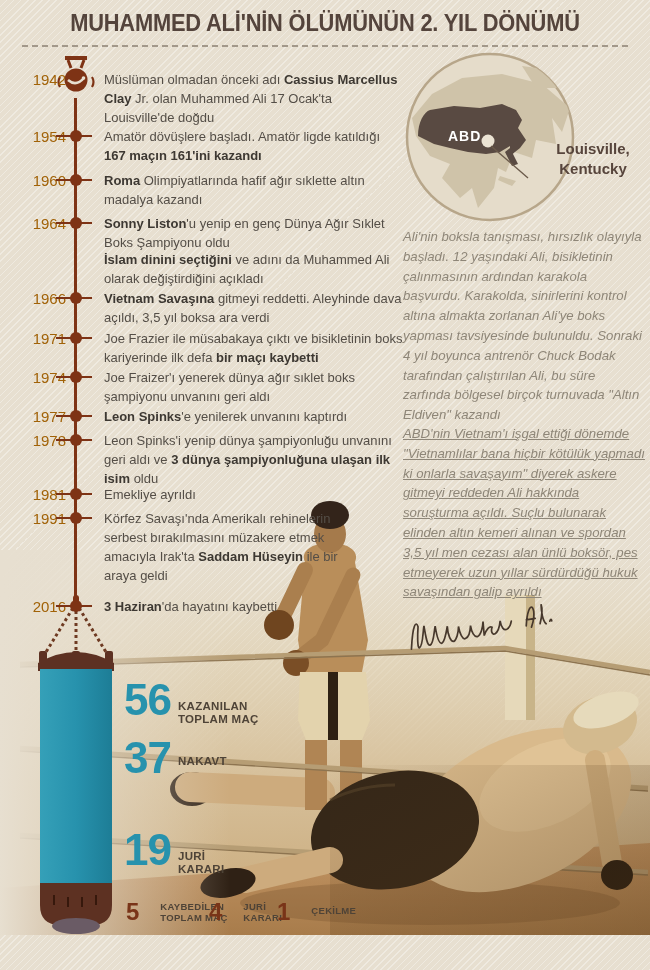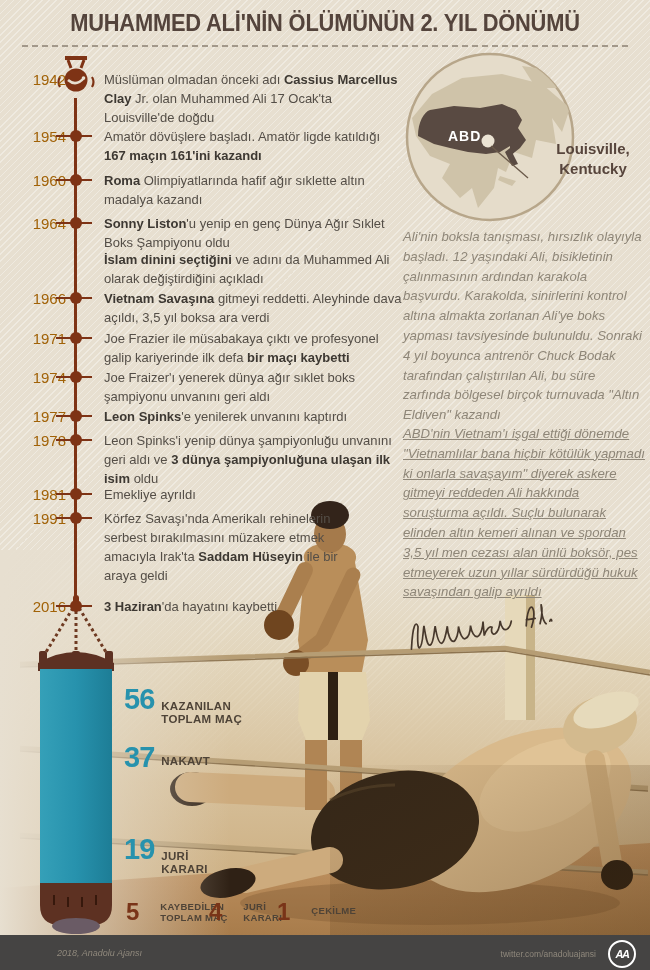--- a/index.html
+++ b/index.html
@@ -38,21 +38,21 @@
 
   
   .photo{position:absolute;left:0;top:455px;z-index:1;}
   .signature{position:absolute;left:405px;top:602px;z-index:3;transform:rotate(-9deg);}
 
   
   .bag{position:absolute;left:16px;top:593px;z-index:2;}
 
   
   .stat-big{position:absolute;display:flex;z-index:3;}
-  .big-num{font-size:29px;font-weight:800;color:#2792ad;line-height:27px;letter-spacing:-1px;}
+  .big-num{font-size:44px;font-weight:800;color:#2792ad;line-height:27px;letter-spacing:-1px;}
   .big-lines{display:flex;flex-direction:column;margin-left:7px;margin-top:14px;
              font-size:11.5px;font-weight:800;color:#4e4337;line-height:13px;letter-spacing:.3px;}
   .stat-big.single .big-lines{justify-content:center;margin-top:8px;}
   .stat-small{position:absolute;display:flex;z-index:3;}
   .small-num{font-size:24px;font-weight:800;color:#793418;line-height:21px;}
   .small-lines{display:flex;flex-direction:column;margin-left:21px;margin-top:1px;
                font-size:9.5px;font-weight:800;color:#4e4337;line-height:10.5px;letter-spacing:.3px;}
   .stat-small.single .small-lines{justify-content:center;margin-top:0;}
 
   
@@ -185,21 +185,21 @@
       <div class="tl-row" style="top: 289px;">
         <span class="tl-year">1966</span>
         <span class="tl-connector"></span>
         <span class="tl-dot"></span>
         <div class="tl-text"><b>Vietnam Savaşına</b><span> gitmeyi reddetti. Aleyhinde dava açıldı, 3,5 yıl boksa ara verdi</span></div>
       </div>
       <div class="tl-row" style="top: 329px;">
         <span class="tl-year">1971</span>
         <span class="tl-connector"></span>
         <span class="tl-dot"></span>
-        <div class="tl-text"><span>Joe Frazier ile müsabakaya çıktı ve profesyonel galip kariyerinde ilk defa </span><b>bir maçı kaybetti</b></div>
+        <div class="tl-text"><span>Joe Frazier ile müsabakaya çıktı ve bisikletinin boks kariyerinde ilk defa </span><b>bir maçı kaybetti</b></div>
       </div>
       <div class="tl-row" style="top: 368px;">
         <span class="tl-year">1974</span>
         <span class="tl-connector"></span>
         <span class="tl-dot"></span>
         <div class="tl-text"><span>Joe Fraizer'ı yenerek dünya ağır sıklet boks şampiyonu unvanını geri aldı</span></div>
       </div>
       <div class="tl-row" style="top: 407px;">
         <span class="tl-year">1977</span>
         <span class="tl-connector"></span>
@@ -325,19 +325,14 @@
       <span>KARARI</span>
     </span>
   </div>
   <div class="stat-small single" style="left:277px;top:901px">
     <span class="small-num">1</span>
     <span class="small-lines">
       <span>ÇEKİLME</span>
     </span>
   </div>
 
-  <div class="footer">
-    <span class="footer-left">2018, Anadolu Ajansı</span>
-    <span class="footer-right">twitter.com/anadoluajansi</span>
-    <span class="aa-logo">AA</span>
-  </div>
 
 </div>
 
 </body></html>

